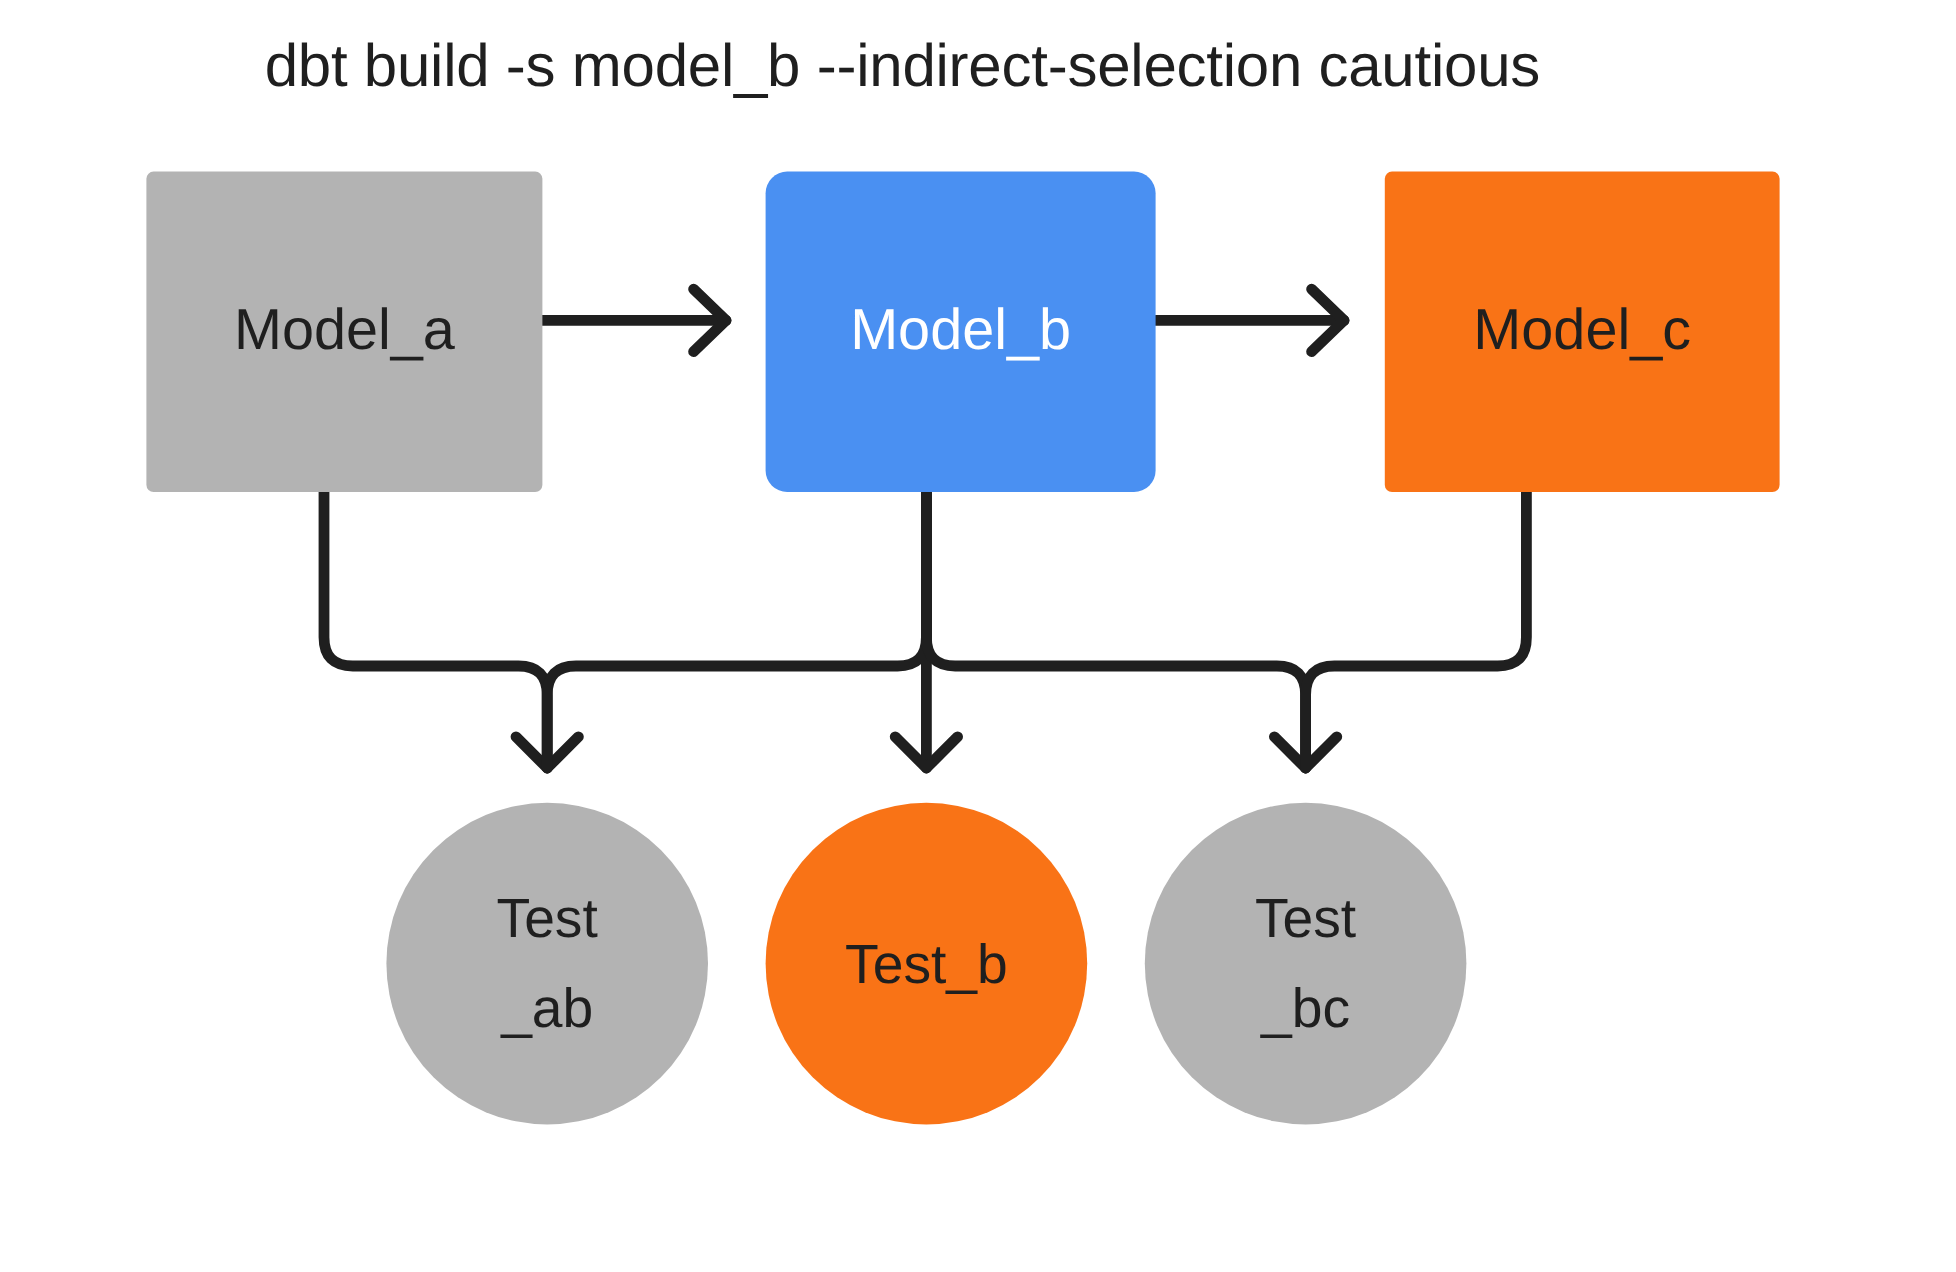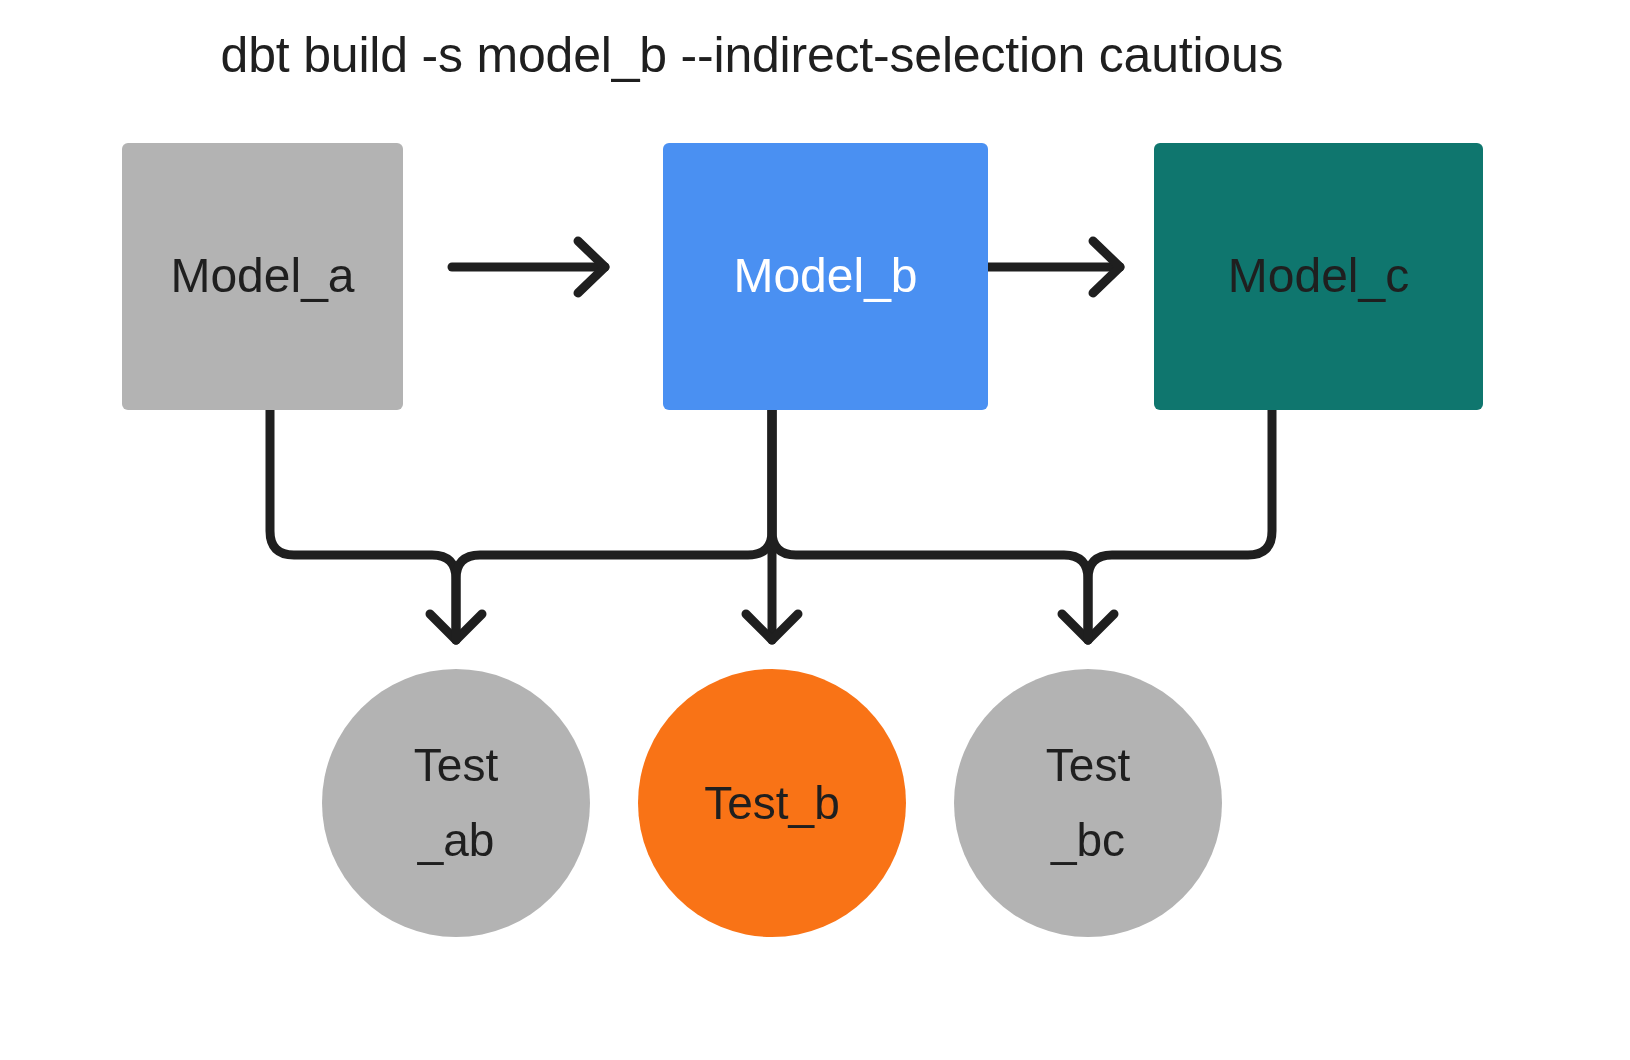--- a/index.html
+++ b/index.html
@@ -108,29 +108,29 @@
         <path d="M 1062 614 L 1088 640 L 1114 614"></path>
       </g>
 
       <g>
         <path d="M 1272 410 L 1272 531 Q 1272 555 1248 555 L 1112 555 Q 1088 555 1088 579 L 1088 640"></path>
       </g>
 
     </g>
   </svg>
 
-  <div class="node-box" id="node-model-a" style="left: 122px; top: 143px; width: 281px; height: 267px; background: rgb(179, 179, 179); color: rgb(31, 31, 31);">
+  <div class="node-box" id="node-model-a" style="left: 122px; top: 143px; width: 330px; height: 267px; background: rgb(179, 179, 179); color: rgb(31, 31, 31);">
     <span class="node-label">Model_a</span>
   </div>
 
-  <div class="node-box" id="node-model-b" style="left: 663px; top: 143px; width: 325px; height: 267px; background: rgb(74, 144, 242); color: rgb(255, 255, 255);">
+  <div class="node-box" id="node-model-b" style="left: 638px; top: 143px; width: 325px; height: 267px; background: rgb(74, 144, 242); color: rgb(255, 255, 255); border-radius: 18px;">
     <span class="node-label">Model_b</span>
   </div>
 
-  <div class="node-box" id="node-model-c" style="left: 1154px; top: 143px; width: 329px; height: 267px; background: #0f766e; color: rgb(31, 31, 31);">
+  <div class="node-box" id="node-model-c" style="left: 1154px; top: 143px; width: 329px; height: 267px; background: #f97316; color: rgb(31, 31, 31);">
     <span class="node-label">Model_c</span>
   </div>
 
   <div class="node-circle" id="node-test-ab" style="left: 322px; top: 669px; width: 268px; height: 268px; background: rgb(179, 179, 179); color: rgb(31, 31, 31);">
     <span class="node-label">Test
 _ab</span>
   </div>
 
   <div class="node-circle" id="node-test-b" style="left: 638px; top: 669px; width: 268px; height: 268px; background: #f97316; color: rgb(31, 31, 31);">
     <span class="node-label">Test_b</span>

